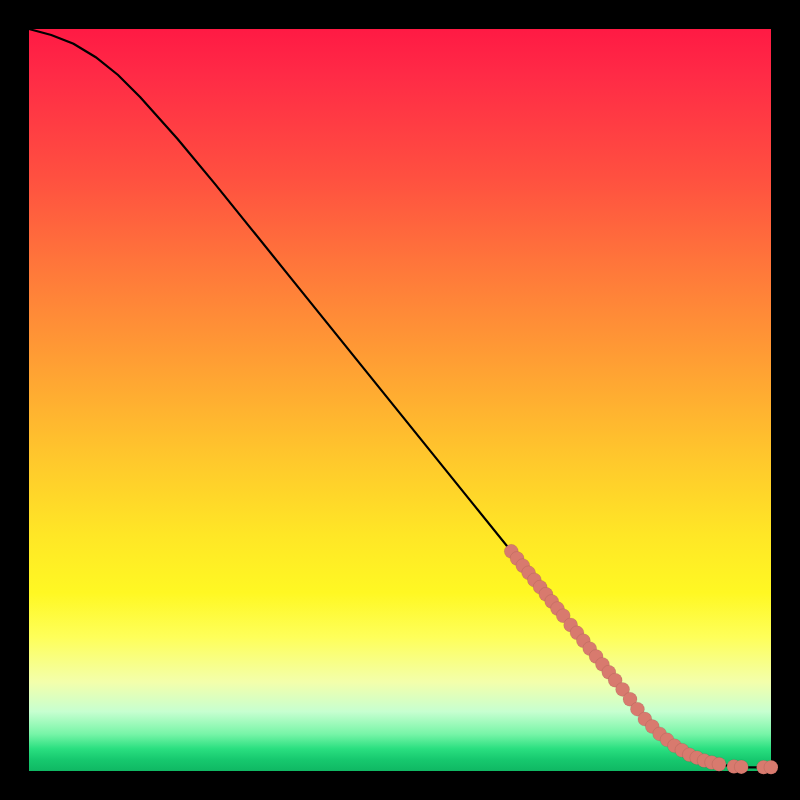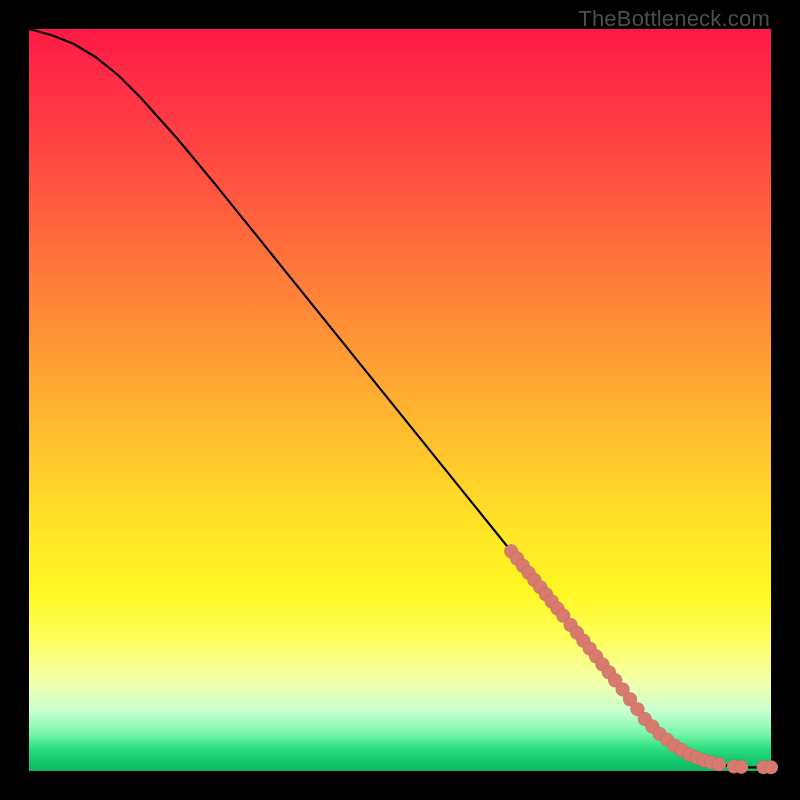--- a/index.html
+++ b/index.html
@@ -71,21 +71,20 @@
   .dot {
     fill: #d87a6e;
     stroke: rgba(0,0,0,0.15);
     stroke-width: 0.5;
   }
 </style>
 </head>
 <body>
 
 <div class="frame">
-  <div class="watermark">TheBottleneck.com</div>
 
   <div class="plot">
     <svg class="curve" viewBox="0 0 742 742" preserveAspectRatio="none">
       <path id="curve-path" class="line" d="M0.00 0.00 L22.26 5.94 L44.52 14.84 L66.78 28.20 L89.04 46.00 L111.30 68.26 L148.40 109.82 L185.50 154.34 L222.60 200.34 L259.70 246.34 L296.80 292.35 L333.90 338.35 L371.00 384.36 L408.10 430.36 L445.20 476.36 L482.30 522.37 L519.40 568.37 L556.50 614.38 L593.60 660.38 L615.86 690.06 L630.70 704.90 L645.54 716.77 L660.38 725.68 L675.22 731.61 L690.06 735.32 L704.90 737.55 L719.74 738.29 L734.58 738.29 L742.00 738.29"></path>
       <g id="dots">
           <circle cx="482.30" cy="522.37" r="7" class="dot"></circle>
           <circle cx="488.07" cy="529.52" r="7" class="dot"></circle>
           <circle cx="493.84" cy="536.68" r="7" class="dot"></circle>
           <circle cx="499.61" cy="543.84" r="7" class="dot"></circle>
           <circle cx="505.38" cy="550.99" r="7" class="dot"></circle>

